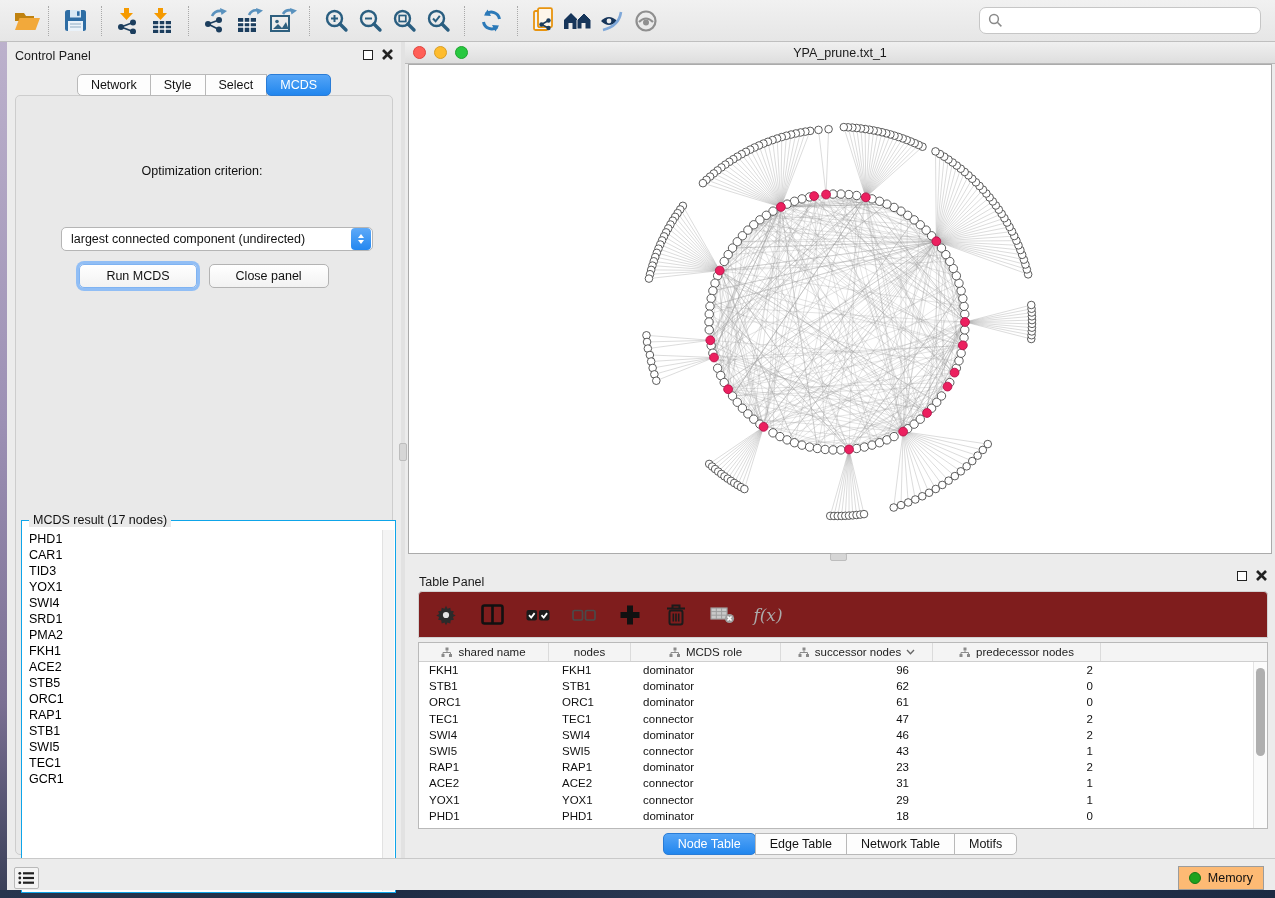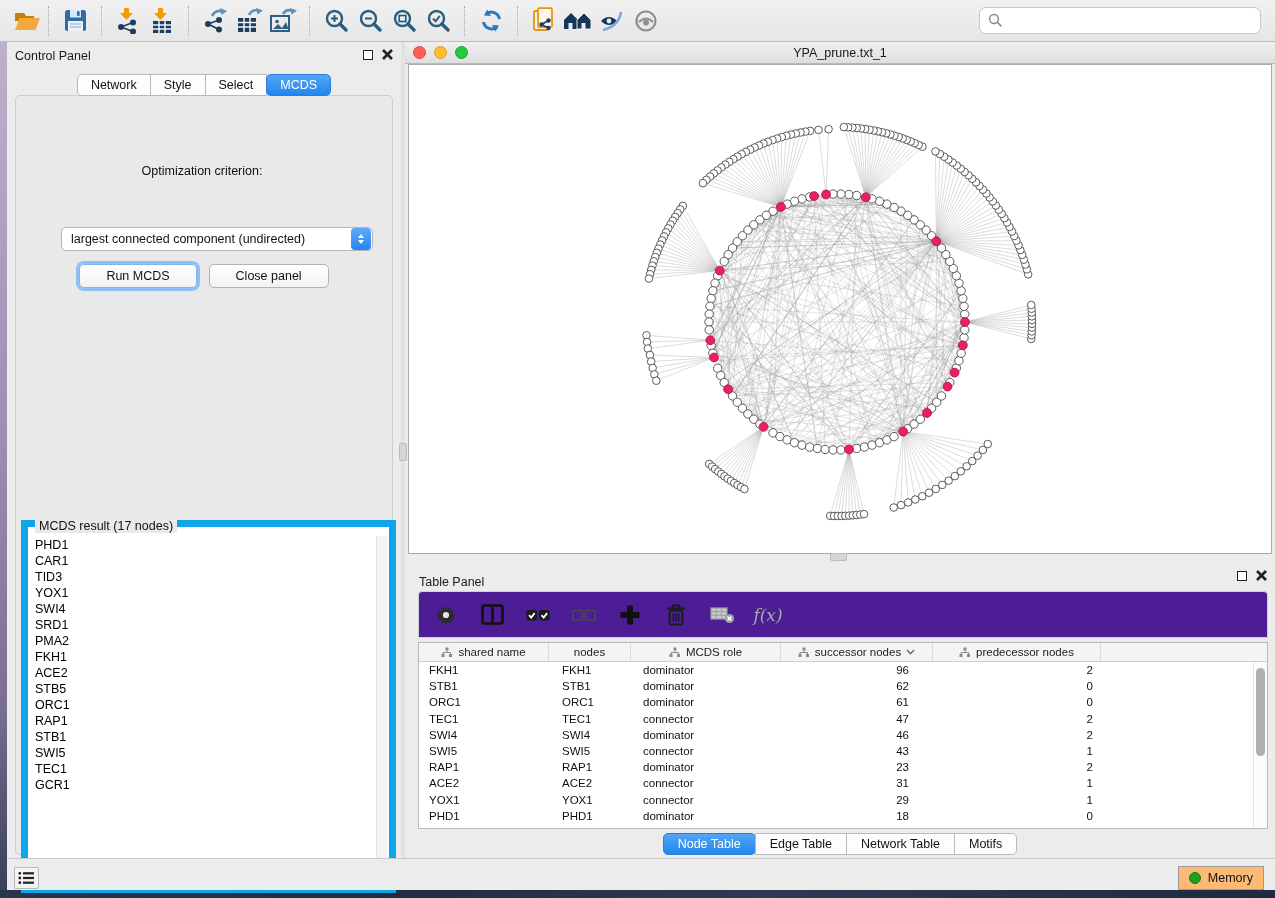--- a/index.html
+++ b/index.html
@@ -33,21 +33,21 @@
   .opt-label { position:absolute; left:0; right:4px; top:68px; text-align:center; font-size:12.5px; color:#111; }
   .dropdown { position:absolute; left:45px; top:131px; width:312px; height:24px; background:#fff; border:1px solid #B5B5B5; border-radius:5px; display:flex; align-items:center; }
   .dropdown .dval { flex:1; font-size:12.5px; padding-left:9px; white-space:nowrap; }
   .dd-step { width:20px; height:22px; border-radius:4px; background:linear-gradient(#5FAAF8,#2387F0); margin-right:1px; display:flex; flex-direction:column; align-items:center; justify-content:center; gap:2px; }
   .dd-step i { width:0; height:0; border-left:3.5px solid transparent; border-right:3.5px solid transparent; display:block; }
   .dd-up { border-bottom:4.5px solid #fff; }
   .dd-dn { border-top:4.5px solid #fff; }
   .btnrow { position:absolute; left:0; right:0; top:168px; display:flex; justify-content:center; gap:12px; }
   .macbtn { font-size:12.5px; font-family:"Liberation Sans",sans-serif; padding:4px 26px; background:linear-gradient(#FFFFFF,#F2F2F2); border:1px solid #B3B3B3; border-radius:5px; color:#111; }
   .macbtn.focusring { box-shadow:0 0 0 3px rgba(98,168,252,.65); border-color:#7FB3F2; }
-  .mcds-box { position:absolute; left:5px; top:424px; width:375px; height:373px; border:7px solid #0ea5e9; background:#fff; }
+  .mcds-box { position:absolute; left:5px; top:424px; width:375px; height:373px; border:1px solid #0ea5e9; background:#fff; }
   .mcds-legend { position:absolute; top:-8px; left:7px; background:#E9E9E9; padding:0 4px; font-size:12.5px; color:#111; }
   .mcds-list { position:absolute; left:2px; top:10px; right:14px; bottom:2px; overflow:hidden; }
   .mcds-item { font-size:12.5px; line-height:16px; padding-left:5px; color:#000; }
   .mcds-scroll { position:absolute; right:1px; top:9px; bottom:1px; width:12px; background:#F4F4F4; border-left:1px solid #E2E2E2; }
 
   
   .vsplit { position:absolute; left:401px; top:42px; width:4px; height:816px; background:#E2E2E2; }
   .vsplit-handle { position:absolute; left:399px; top:443px; width:8px; height:18px; background:#D6D6D6; border:1px solid #BDBDBD; border-radius:2px; }
   .hsplit-handle { position:absolute; left:830px; top:553px; width:17px; height:8px; background:#D6D6D6; border:1px solid #BDBDBD; border-radius:2px; }
 
@@ -59,21 +59,21 @@
   .light { width:13px; height:13px; border-radius:50%; }
   .light.r { background:#FF5F57; border:1px solid #E0443E; }
   .light.y { background:#FEBC2E; border:1px solid #D89E24; }
   .light.g { background:#28C840; border:1px solid #1FA32F; }
   .net-canvas { position:absolute; left:3px; top:22px; width:864px; height:490px; background:#fff; border:1px solid #ABABAB; }
 
   
   .tpanel { position:absolute; left:405px; top:563px; width:870px; height:295px; background:#ECECEC; }
   .tp-titlebar { position:relative; height:26px; display:flex; align-items:flex-end; padding:0 14px; }
   .tp-title { font-size:12.5px; color:#1a1a1a; }
-  .tp-toolbar { position:absolute; left:13px; right:7px; top:28px; height:47px; background:#4c1d95; border:1px solid #D2D2D2; border-radius:4px 4px 0 0; display:flex; align-items:center; padding-left:14px; gap:20px; }
+  .tp-toolbar { position:absolute; left:13px; right:7px; top:28px; height:47px; background:#7f1d1d; border:1px solid #D2D2D2; border-radius:4px 4px 0 0; display:flex; align-items:center; padding-left:14px; gap:20px; }
   .ttb { width:26px; height:26px; display:flex; align-items:center; justify-content:center; }
   .fx { font-family:"DejaVu Serif","Liberation Serif",serif; font-style:italic; font-size:17px; color:#ABABAB; }
   .ntable { position:absolute; left:13px; right:7px; top:79px; bottom:29px; background:#fff; border:1px solid #B9B9B9; }
   .thead { display:flex; height:19px; background:#F4F4F4; border-bottom:1px solid #CFCFCF; }
   .th { display:flex; align-items:center; justify-content:center; gap:5px; font-size:11.5px; color:#222; border-right:1px solid #DBDBDB; }
   .th.filler { flex:1; border-right:none; }
   .trow { display:flex; height:16.2px; align-items:center; }
   .tc { font-size:11.5px; white-space:nowrap; overflow:hidden; }
   .w0{width:130px}.w1{width:82px}.w2{width:150px}.w3{width:152px}.w4{width:168px}
   .pl10{padding-left:10px}.pl13{padding-left:13px}.pl12{padding-left:12px}

